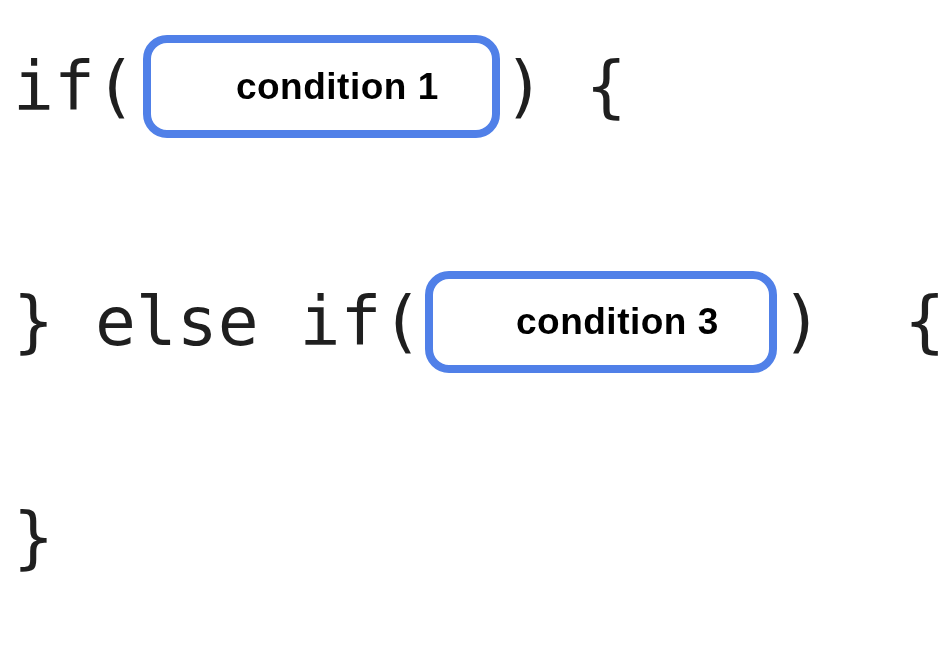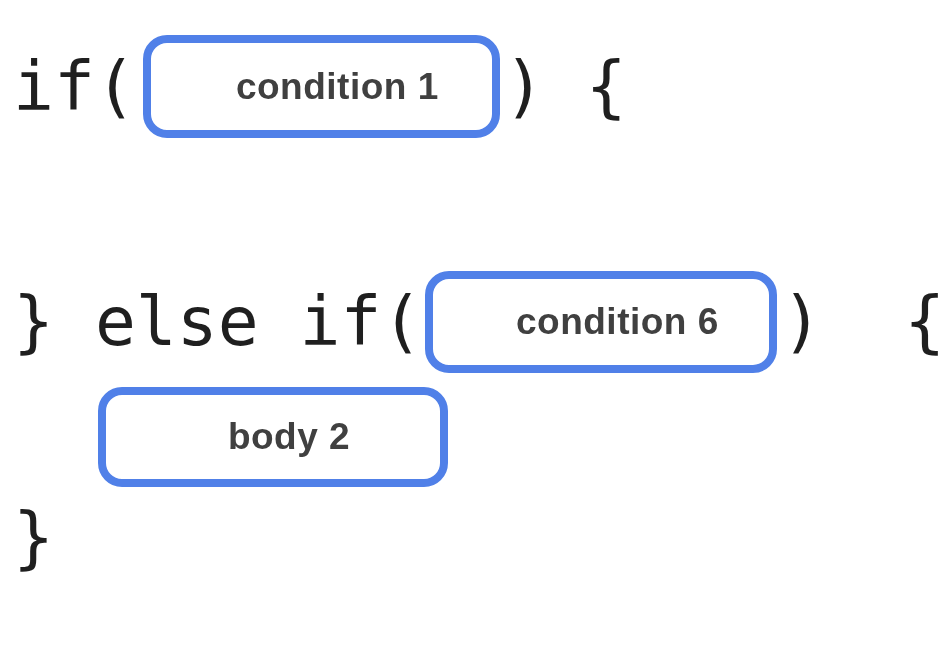--- a/index.html
+++ b/index.html
@@ -36,21 +36,21 @@
     background: #ffffff;
     display: flex;
     align-items: center;
     justify-content: center;
     flex: 0 0 auto;
   }
   .slot-label {
     font-family: "Liberation Sans", "DejaVu Sans", sans-serif;
     font-weight: 700;
     font-size: 37px;
-    color: #404040;
+    color: #000000;
     letter-spacing: 0.5px;
     white-space: pre;
     margin-left: 32px;
   }
   
   #row1 { top: 35px;  height: 103px; padding-left: 13px; }
   #row2 { top: 160px; height: 100px; padding-left: 91px; }
   #row3 { top: 271px; height: 102px; padding-left: 13px; }
   #row4 { top: 387px; height: 100px; padding-left: 98px; }
   #row5 { top: 502px; height: 72px;  padding-left: 13px; }
@@ -70,28 +70,23 @@
     <div id="slot-condition-1" class="slot">
       <span class="slot-label">condition 1</span>
     </div>
     <span class="code">) {</span>
   </div>
 
 
   <div id="row3" class="row">
     <span class="code">} else if(</span>
     <div id="slot-condition-2" class="slot">
-      <span class="slot-label">condition 6</span>
+      <span class="slot-label">condition 3</span>
     </div>
     <span class="code">)  {</span>
   </div>
 
-  <div id="row4" class="row">
-    <div id="slot-body-2" class="slot">
-      <span class="slot-label">body 2</span>
-    </div>
-  </div>
 
   <div id="row5" class="row">
     <span class="code">}</span>
   </div>
 
 </div>
 
 </body></html>

